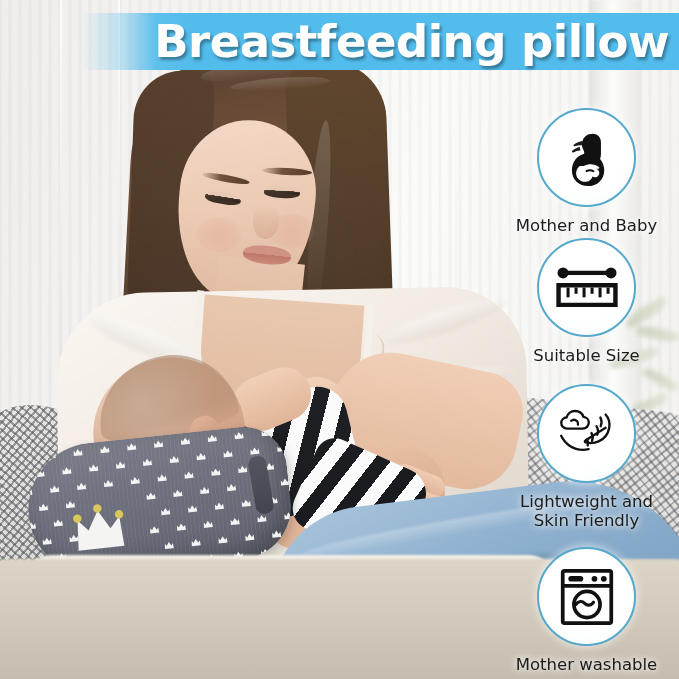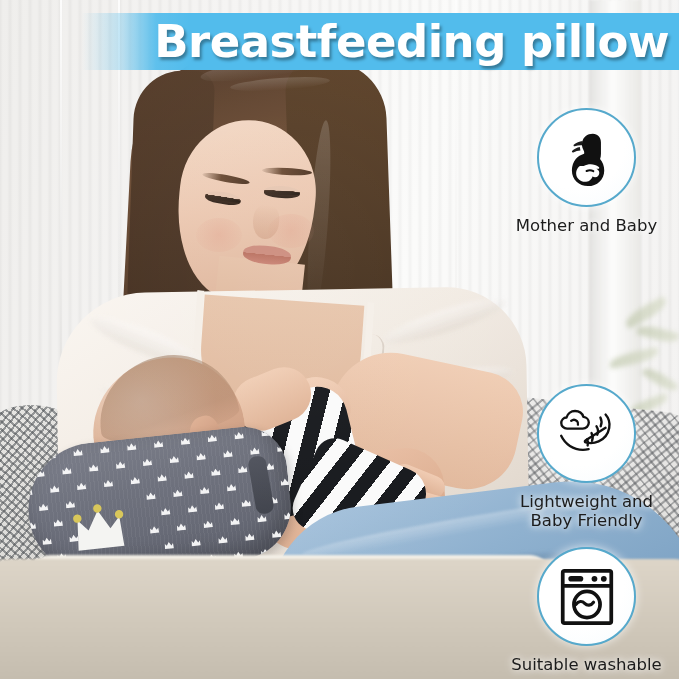--- a/index.html
+++ b/index.html
@@ -884,57 +884,78 @@
               <path d="M28.6 40.2c5.2-2.6 11.3-2.2 15.6 1 .9.7.4 2-.7 1.9-1.6-.1-3.2.2-4.6 1-.7.4-1.1 1.2-.9 2 .9 3.5-.4 7-3.3 9-3.4 2.3-8 1.9-11-.9-3.5-3.2-3.9-8.5-1-12.2.6-.7 1.3-1.3 2-1.8z"></path>
               <circle cx="40.4" cy="47.5" r="4.3"></circle>
             </g>
             <path d="M31.6 45.4c2.2-1 4.8-1 6.9.2" stroke="#111111" stroke-width="2.1" fill="none" stroke-linecap="round"></path>
           </svg>
         </span>
       </div>
       <div class="feature-label">Mother and Baby</div>
     </div>
 
+    <div class="feature" style="top:146px">
+      <div class="feature-circle">
+        <span>
+          <svg viewBox="0 0 72 56" width="64" height="50" aria-hidden="true">
+            <g fill="#111111">
+              <circle cx="9" cy="11" r="6.2"></circle>
+              <circle cx="63" cy="11" r="6.2"></circle>
+              <rect x="9" y="8.6" width="54" height="4.8"></rect>
+              <path d="M4 25h64v22H4z" fill="none" stroke="#111111" stroke-width="5"></path>
+              <rect x="13" y="27.5" width="3.4" height="11"></rect>
+              <rect x="22" y="27.5" width="3.4" height="7"></rect>
+              <rect x="31" y="27.5" width="3.4" height="11"></rect>
+              <rect x="40" y="27.5" width="3.4" height="7"></rect>
+              <rect x="49" y="27.5" width="3.4" height="11"></rect>
+              <rect x="58" y="27.5" width="3.4" height="7"></rect>
+            </g>
+          </svg>
+        </span>
+      </div>
+      <div class="feature-label">Suitable Size</div>
+    </div>
 
     <div class="feature" style="top:292px">
       <div class="feature-circle">
         <span>
           <svg viewBox="0 0 70 64" width="64" height="58" aria-hidden="true">
             <g fill="none" stroke="#111111" stroke-width="2.6" stroke-linecap="round" stroke-linejoin="round">
               <path d="M13 26c-3.6 0-6.4-2.7-6.4-6.1 0-3.2 2.5-5.9 5.8-6.1 1-4.2 4.9-7.2 9.4-7.2 4.3 0 8 2.7 9.2 6.5 3.4.3 6 3 6 6.3 0 3.6-3 6.6-6.7 6.6H13z"></path>
               <path d="M17.5 17.5c1.9-1.6 4.6-1.5 6.4.2 1.1 1.1 1.5 2.6 1.1 4"></path>
               <path d="M6.5 34c4.3 9.2 13.4 15.5 24 15.5 2.2 0 4.3-.3 6.3-.8"></path>
               <path d="M55.5 10.5c3.5 4 5 9.6 4 14.9-1.2 6.6-5.6 12.1-11.7 14.8-4.6 2-9.6 2.3-14.3 1-1-.3-1.2-1.6-.3-2.1l22.3-13.9"></path>
               <path d="M49.8 13.8c1.5 3 1.6 6.5.3 9.6"></path>
               <path d="M45.5 23.5c1.8 2.8 2.1 6.3.8 9.3"></path>
               <path d="M40 31c1.5 2.6 1.7 5.8.5 8.6"></path>
               <path d="M35.2 37.8c1.1 2.1 1.3 4.6.5 6.9"></path>
             </g>
           </svg>
         </span>
       </div>
       <div class="feature-label">Lightweight and
-Baby Friendly</div>
+Skin Friendly</div>
     </div>
 
     <div class="feature" style="top:455px">
       <div class="feature-circle">
         <span>
           <svg viewBox="0 0 60 64" width="56" height="60" aria-hidden="true">
             <g fill="none" stroke="#111111" stroke-width="4" stroke-linejoin="round">
               <rect x="4" y="4" width="52" height="56" rx="2"></rect>
               <line x1="4" y1="20" x2="56" y2="20"></line>
               <circle cx="30" cy="40" r="14"></circle>
             </g>
             <g fill="#111111">
               <rect x="10" y="9.5" width="16" height="6" rx="3"></rect>
               <circle cx="38" cy="12.5" r="3.1"></circle>
               <circle cx="48" cy="12.5" r="3.1"></circle>
             </g>
             <path d="M18 40c3-4 6.8-4 9.5-1.2 2.8 2.8 6.6 2.8 9.5-1.2" fill="none" stroke="#111111" stroke-width="3.4" stroke-linecap="round"></path>
           </svg>
         </span>
       </div>
-      <div class="feature-label">Suitable washable</div>
+      <div class="feature-label">Mother washable</div>
     </div>
 
   </div>
 </div>
 
 </body></html>

